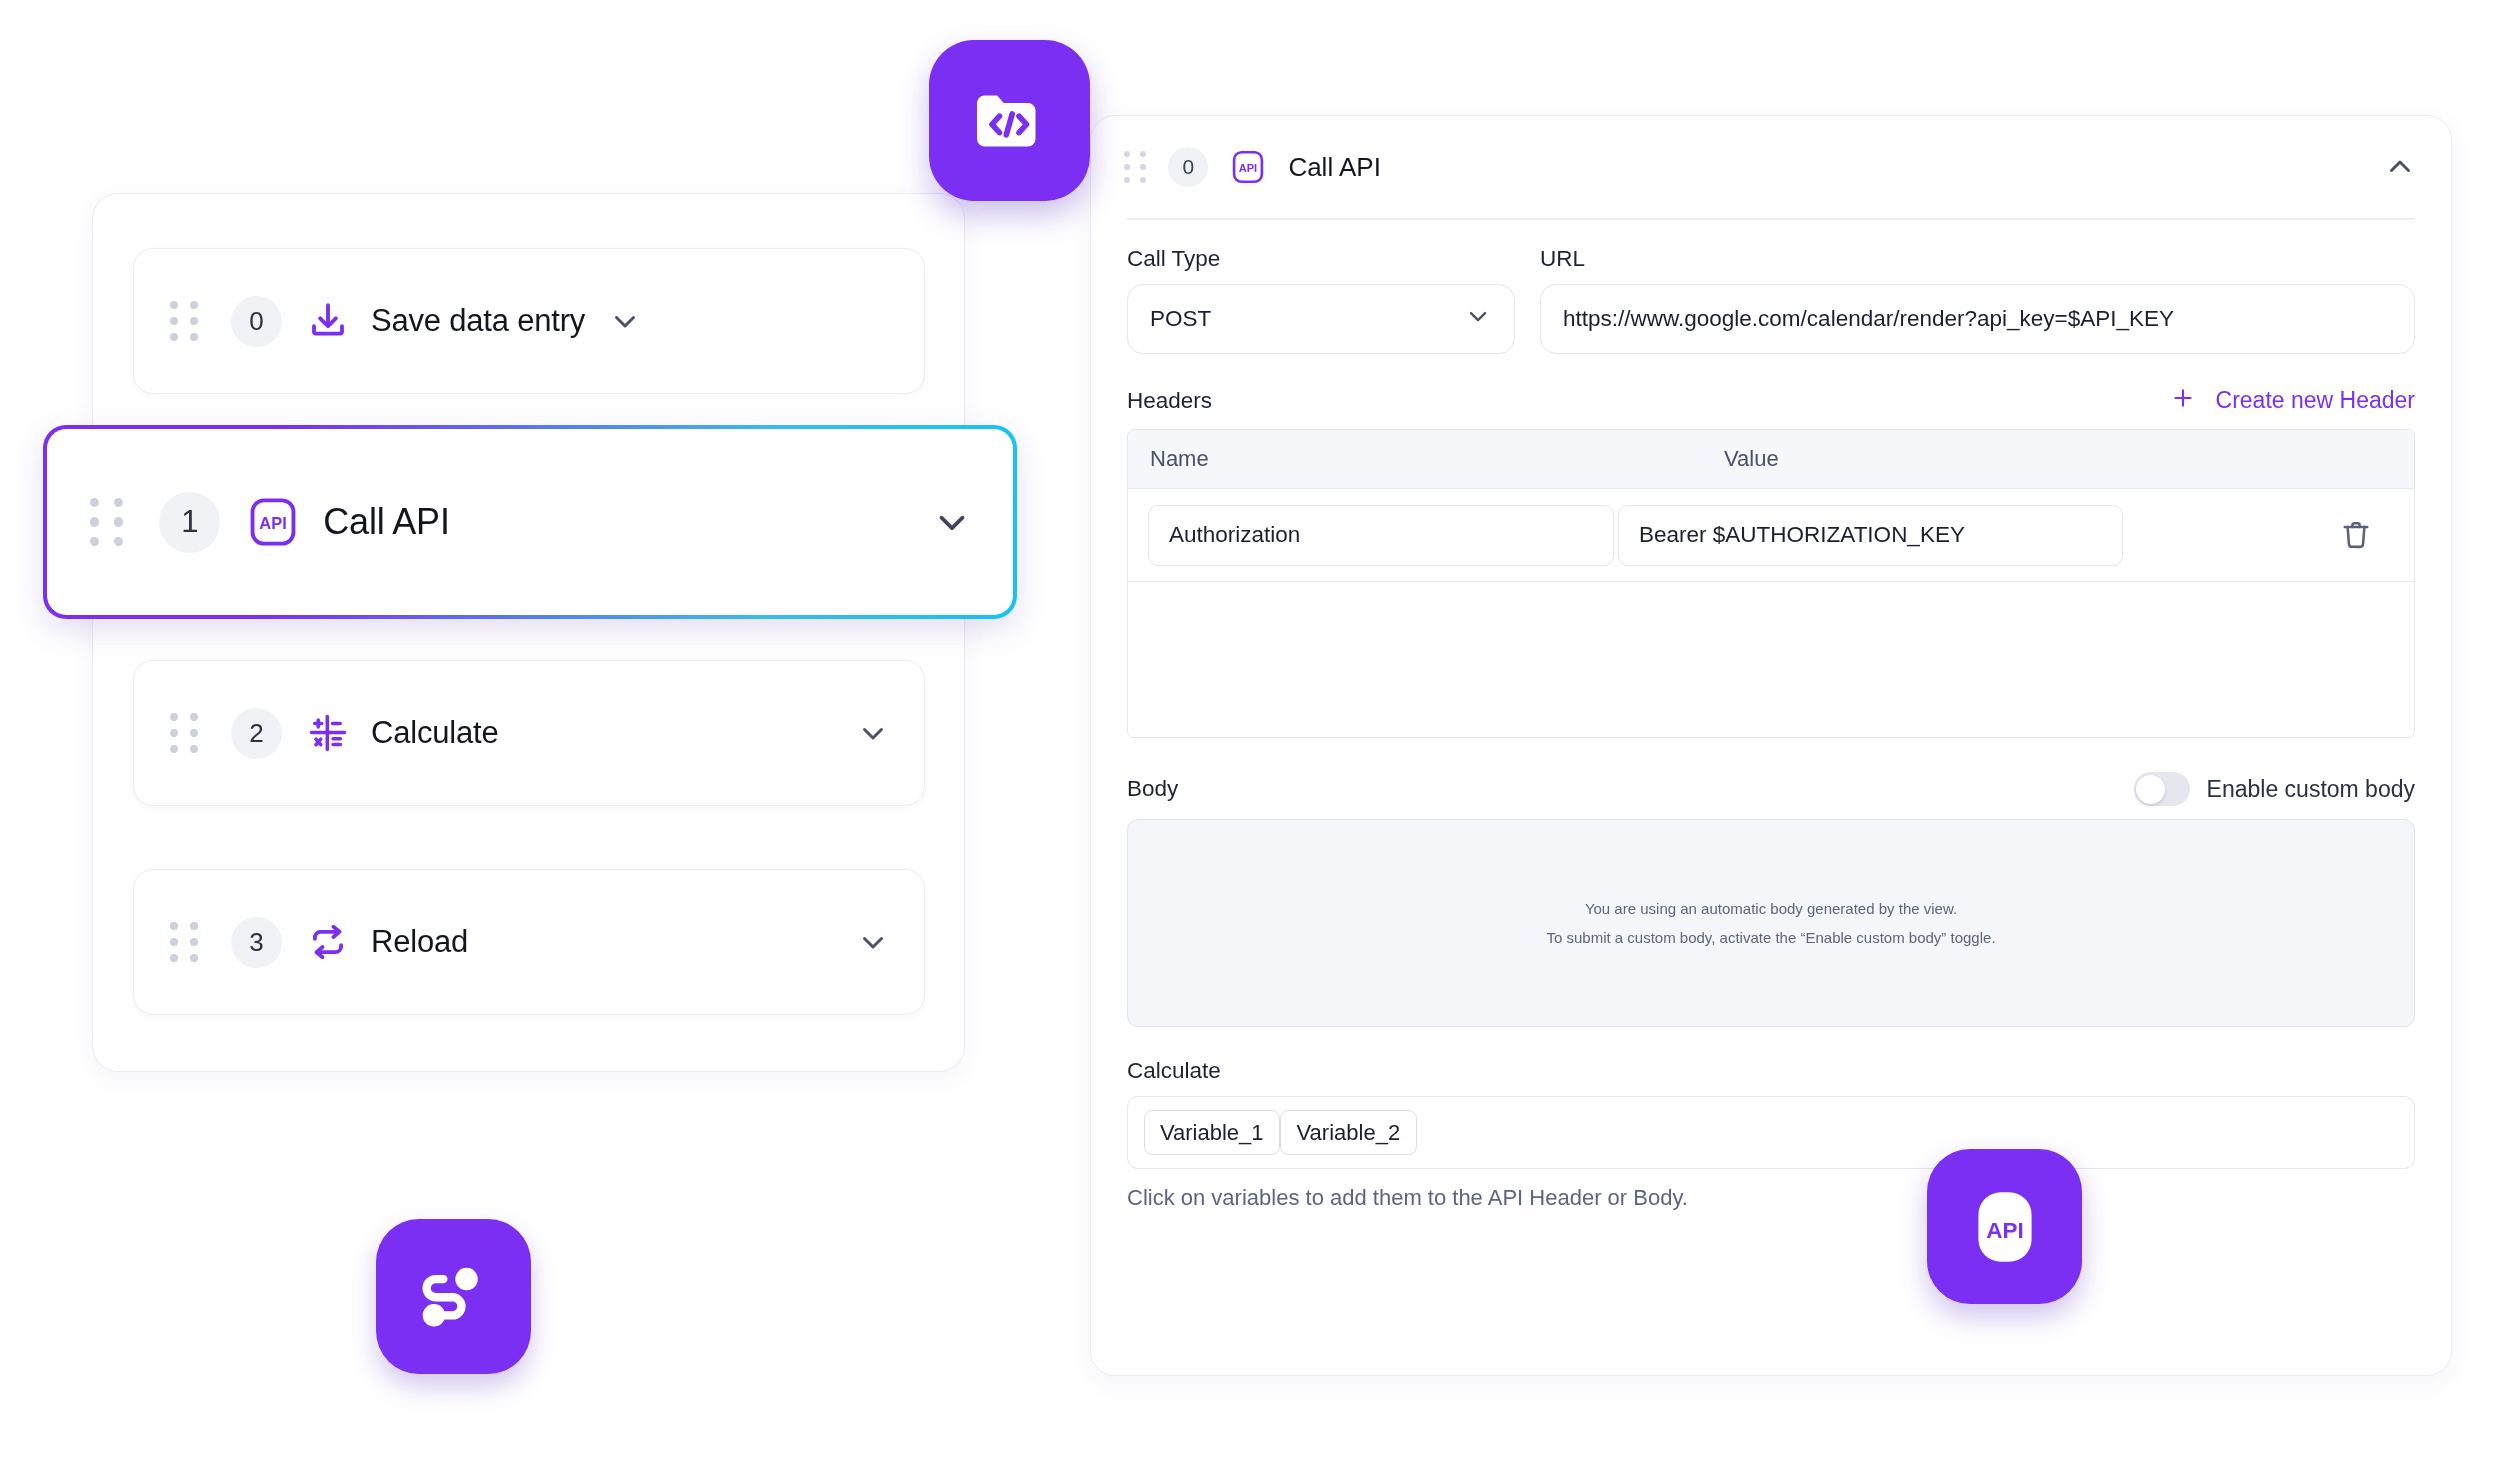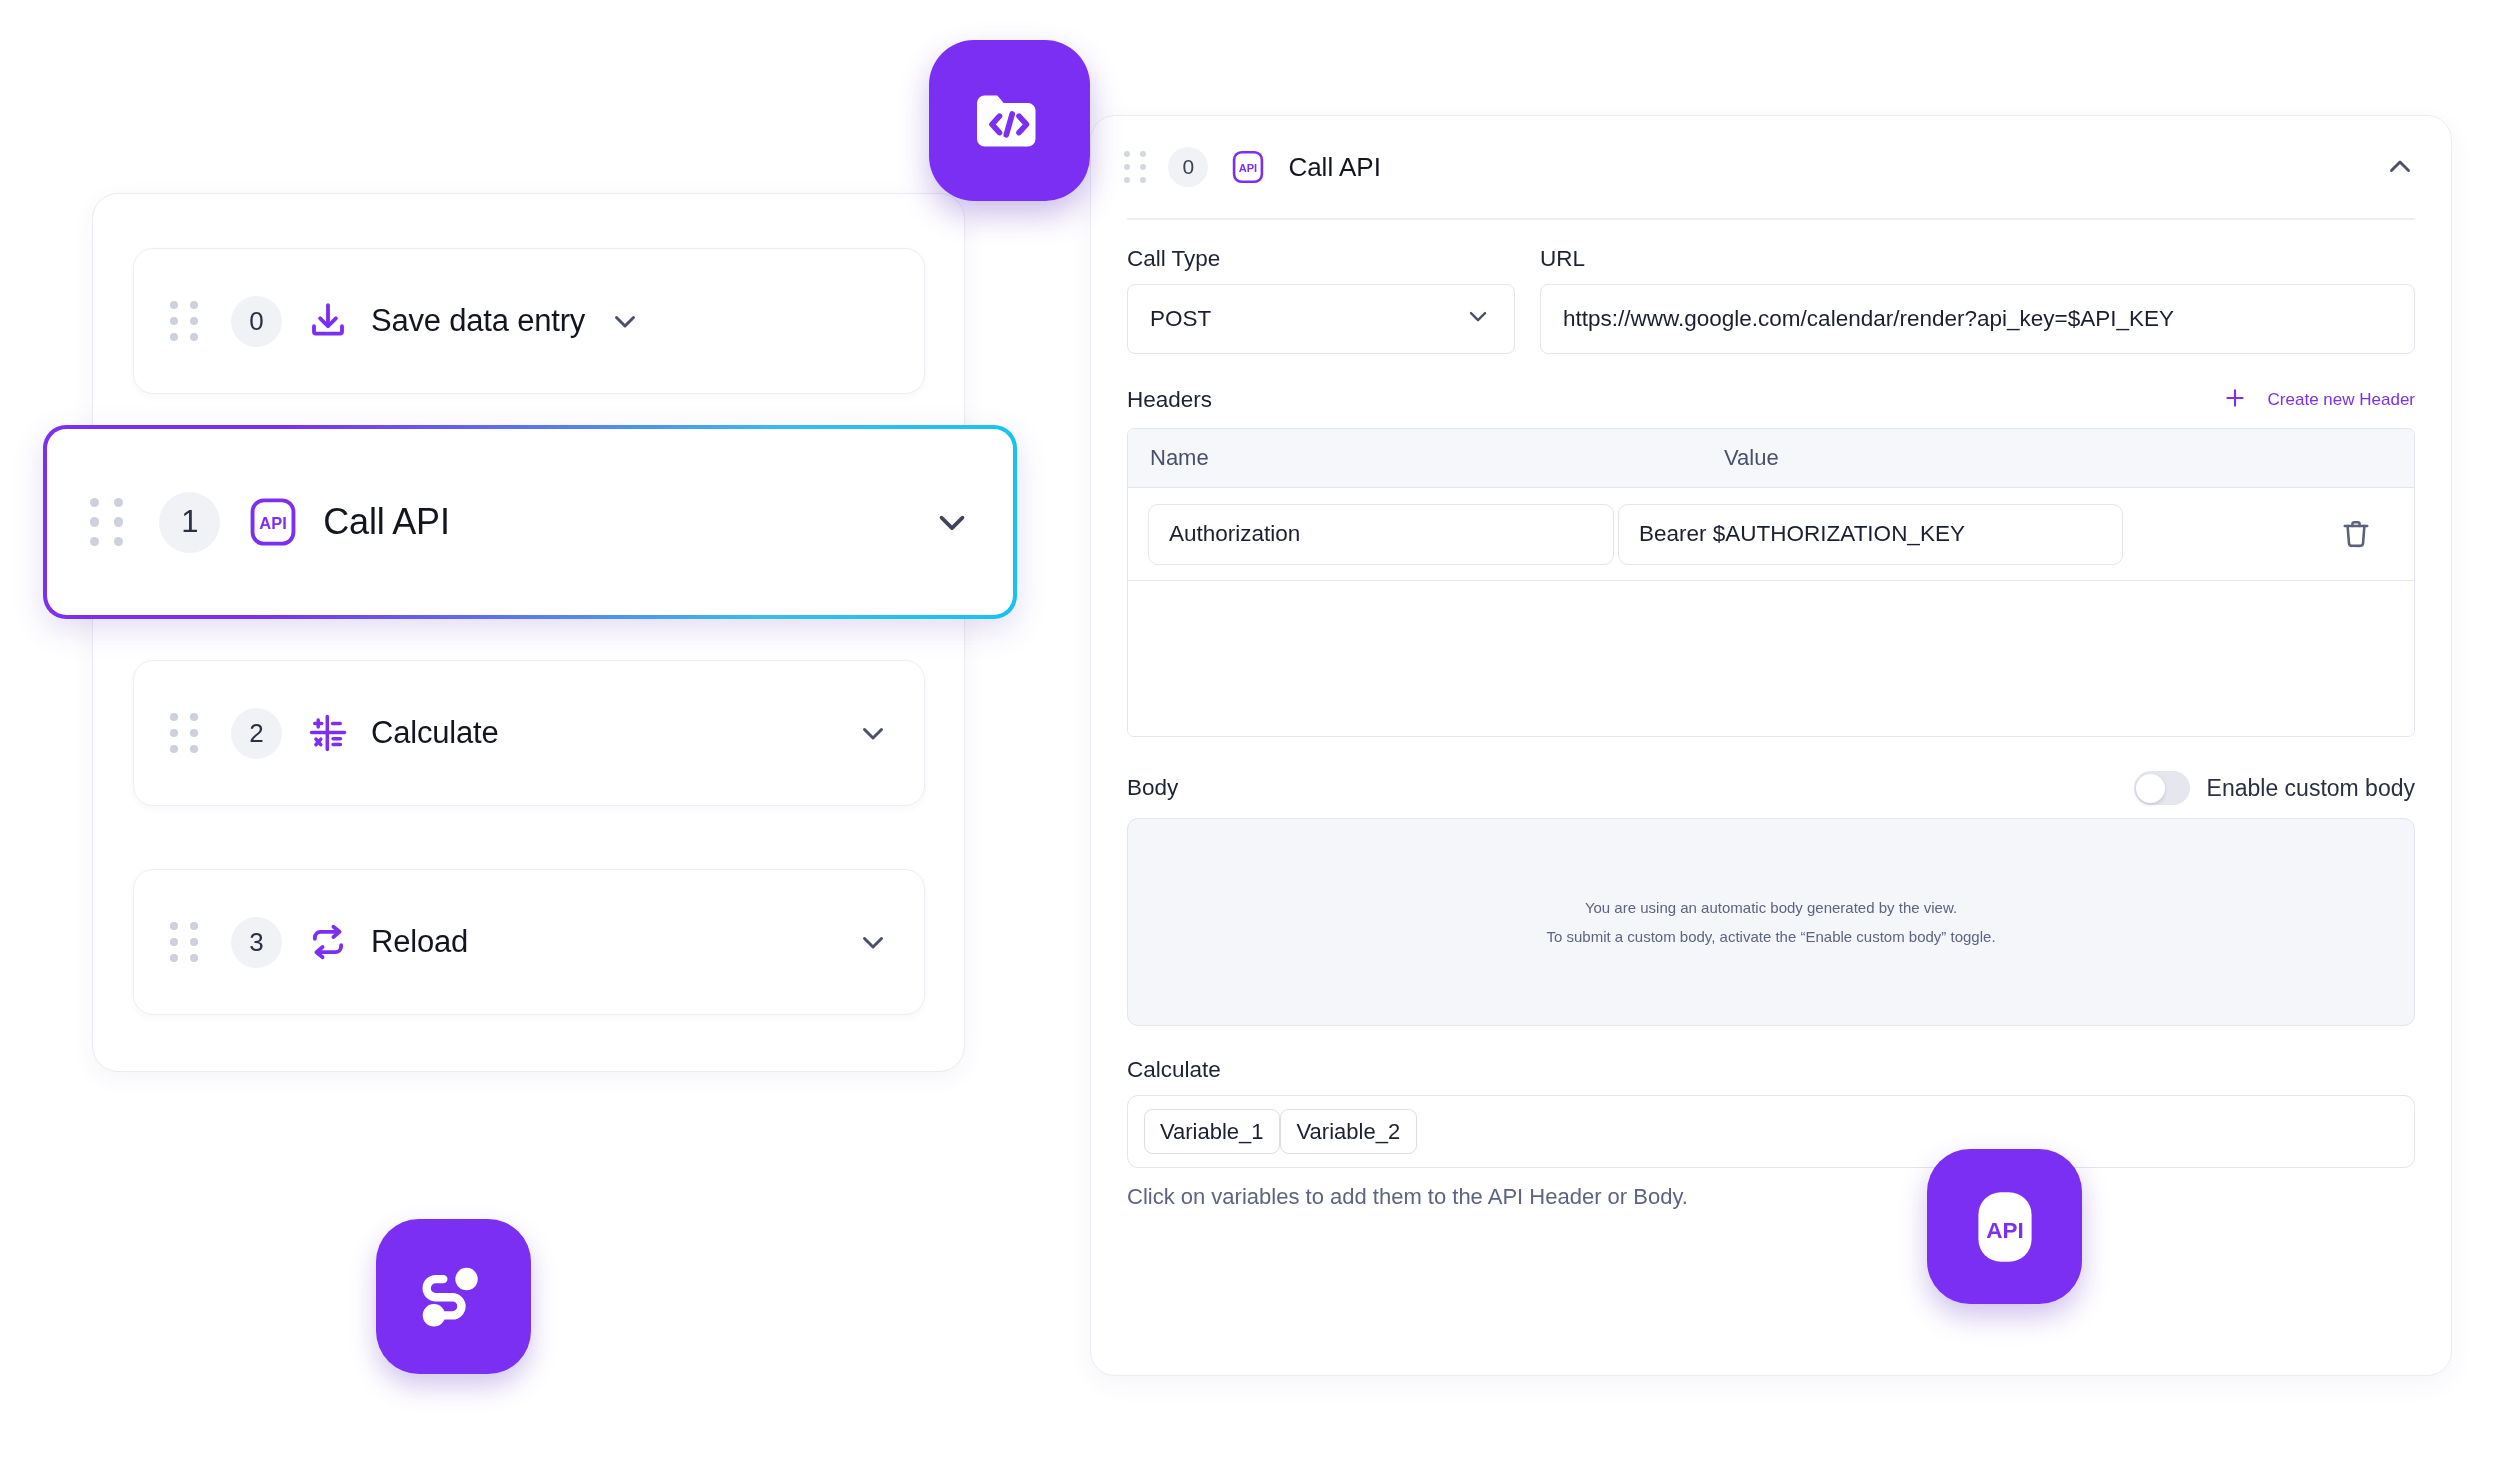--- a/index.html
+++ b/index.html
@@ -132,37 +132,37 @@
   .field-label {
     font-size: 22.5px; color: #1d2235; margin-bottom: 12.4px; display:block;
   }
   .row-2 { display: flex; gap: 25px; margin-top: 26px; }
   .col-calltype { width: 388px; flex: 0 0 388px; }
   .col-url { flex: 1 1 auto; }
 
   .input {
     height: 70px;
     border: 1.6px solid #e4e5ee;
-    border-radius: 8px;
+    border-radius: 16px;
     background: #fff;
     display: flex; align-items: center;
     padding: 0 22px;
     font-size: 22.5px;
     color: #1b1f30;
     white-space: nowrap; overflow: hidden;
   }
   .input.select { justify-content: space-between; }
 
   .sec-head {
     display: flex; align-items: center; justify-content: space-between;
     margin-top: 31px; margin-bottom: 12.4px;
   }
   .link-btn {
     display: flex; align-items: center; gap: 20px;
-    color: #7b2ff2; font-size: 17px; cursor: pointer; text-align: right;
+    color: #7b2ff2; font-size: 23px; cursor: pointer; text-align: right;
   }
 
   .table {
     border: 1.6px solid #e4e5ee;
     border-radius: 7px;
     overflow: hidden;
   }
   .thead {
     display: flex;
     background: #f6f7fb;

